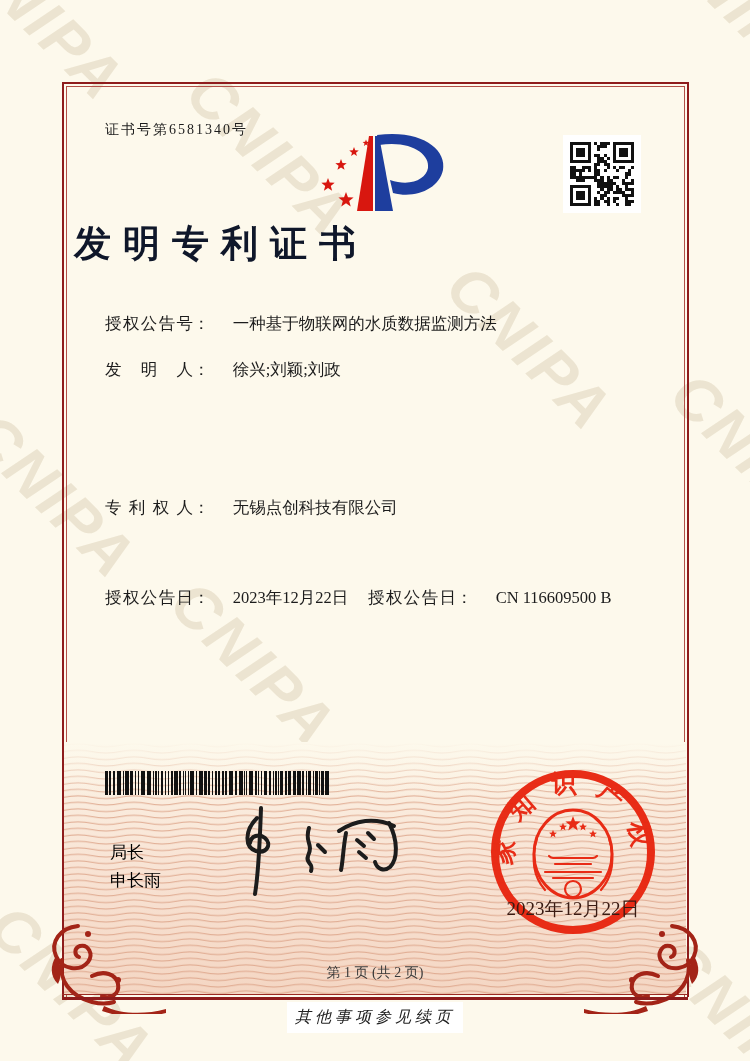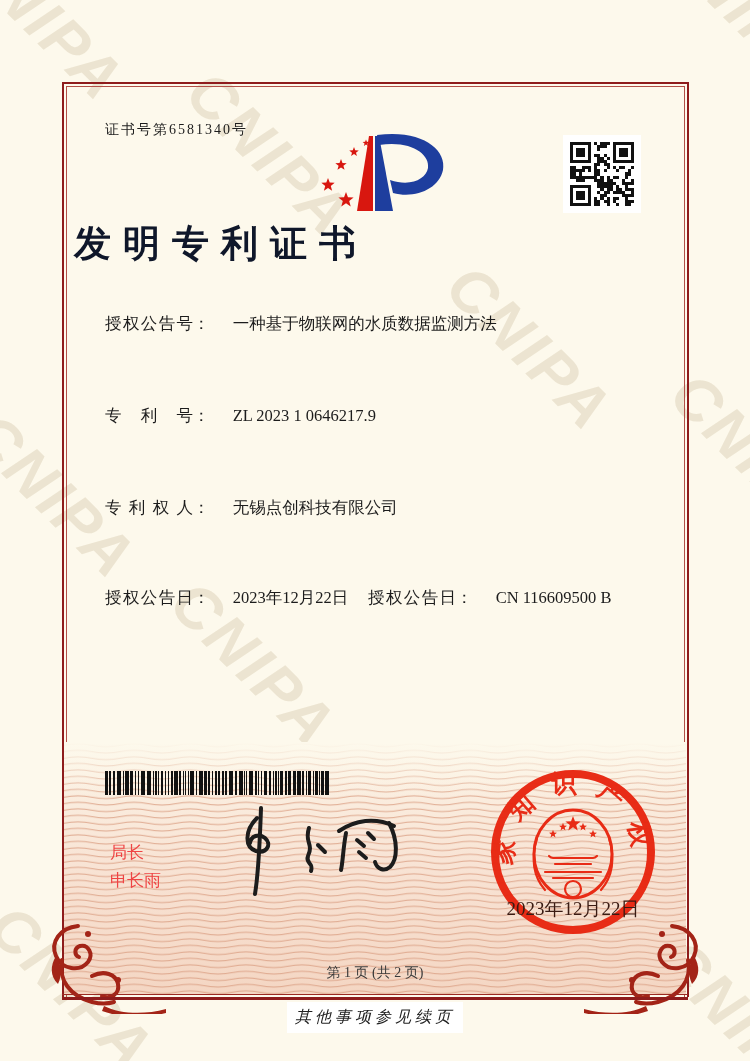--- a/index.html
+++ b/index.html
@@ -26,21 +26,21 @@
   .colon{display:inline-block;vertical-align:top;}
   .fvalue{display:inline-block;margin-left:19px;vertical-align:top;max-width:452px;}
   .pair2{position:absolute;left:263px;top:0;white-space:nowrap;}
   
   .legal{position:absolute;left:95px;top:620px;width:566px;font-size:15.5px;line-height:21px;
          font-style:italic;letter-spacing:0.4px;color:#222;}
   .legal p{margin:0 0 7px 0;text-indent:2em;}
   .guilloche{position:absolute;left:64px;top:742px;}
   .barcode{position:absolute;left:105px;top:771px;}
   .sigtitle{position:absolute;left:110px;font-family:"Liberation Sans","DejaVu Sans",sans-serif;
-            font-size:17px;color:#ef4444;}
+            font-size:17px;color:#000000;}
   .signature{position:absolute;left:205px;top:800px;}
   .seal{position:absolute;left:487px;top:766px;}
   .pageno{position:absolute;left:62px;top:964px;width:626px;text-align:center;font-size:14px;color:#3a3a3a;}
   .bottomrule{position:absolute;left:62px;top:994px;width:626px;}
   .bottomrule .thin{height:1px;background:#9b2a22;}
   .bottomrule .thick{height:3.5px;background:#8e1c1c;margin-top:1.5px;}
   .ornament{position:absolute;top:922px;}
   .orn-left{left:48px;}
   .orn-right{left:582px;transform:scaleX(-1);}
   .footnote{position:absolute;left:375px;top:1002px;transform:translateX(-50%);
@@ -249,23 +249,23 @@
         </g>
     </svg>
   </div>
 
   <div class="title">发明专利证书</div>
 
   <div class="row" style="top:312px">
     <span class="flabel">授权公告号</span><span class="colon">：</span>
     <span class="fvalue">一种基于物联网的水质数据监测方法</span>
   </div>
-  <div class="row" style="top:404px">
-    <span class="flabel">专利号</span><span class="colon">：</span>
-    <span class="fvalue">ZL 2023 1 0646217.9</span>
+  <div class="row" style="top:358px">
+    <span class="flabel">发明人</span><span class="colon">：</span>
+    <span class="fvalue">徐兴;刘颖;刘政</span>
   </div>
   <div class="row" style="top:496px">
     <span class="flabel">专利权人</span><span class="colon">：</span>
     <span class="fvalue">无锡点创科技有限公司</span>
   </div>
   <div class="row" style="top:586px;width:560px">
     <span class="flabel">授权公告日</span><span class="colon">：</span>
     <span class="fvalue">2023年12月22日</span>
     <span class="pair2">
       <span class="flabel">授权公告日</span><span class="colon">：</span>

